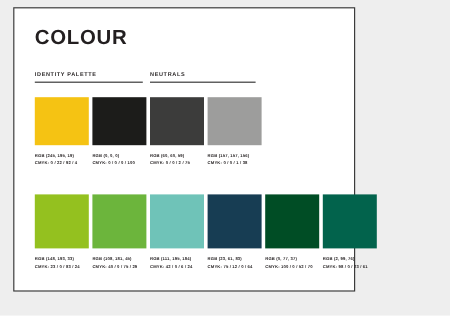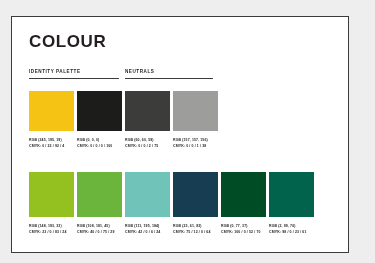--- a/index.html
+++ b/index.html
@@ -9,22 +9,22 @@
   body {
     width: 375px;
     height: 263px;
     background: #eeeeee;
     font-family: "Liberation Sans", sans-serif;
     overflow: hidden;
   }
   .page {
     position: absolute;
     left: 11px;
-    top: 16px;
-    width: 338px;
+    top: 6px;
+    width: 285px;
     height: 237px;
     background: #ffffff;
     border: 1px solid #3b3b3b;
     box-sizing: border-box;
   }
   .inner {
     position: absolute;
     left: 17px;
     top: 10px;
     right: 10px;

